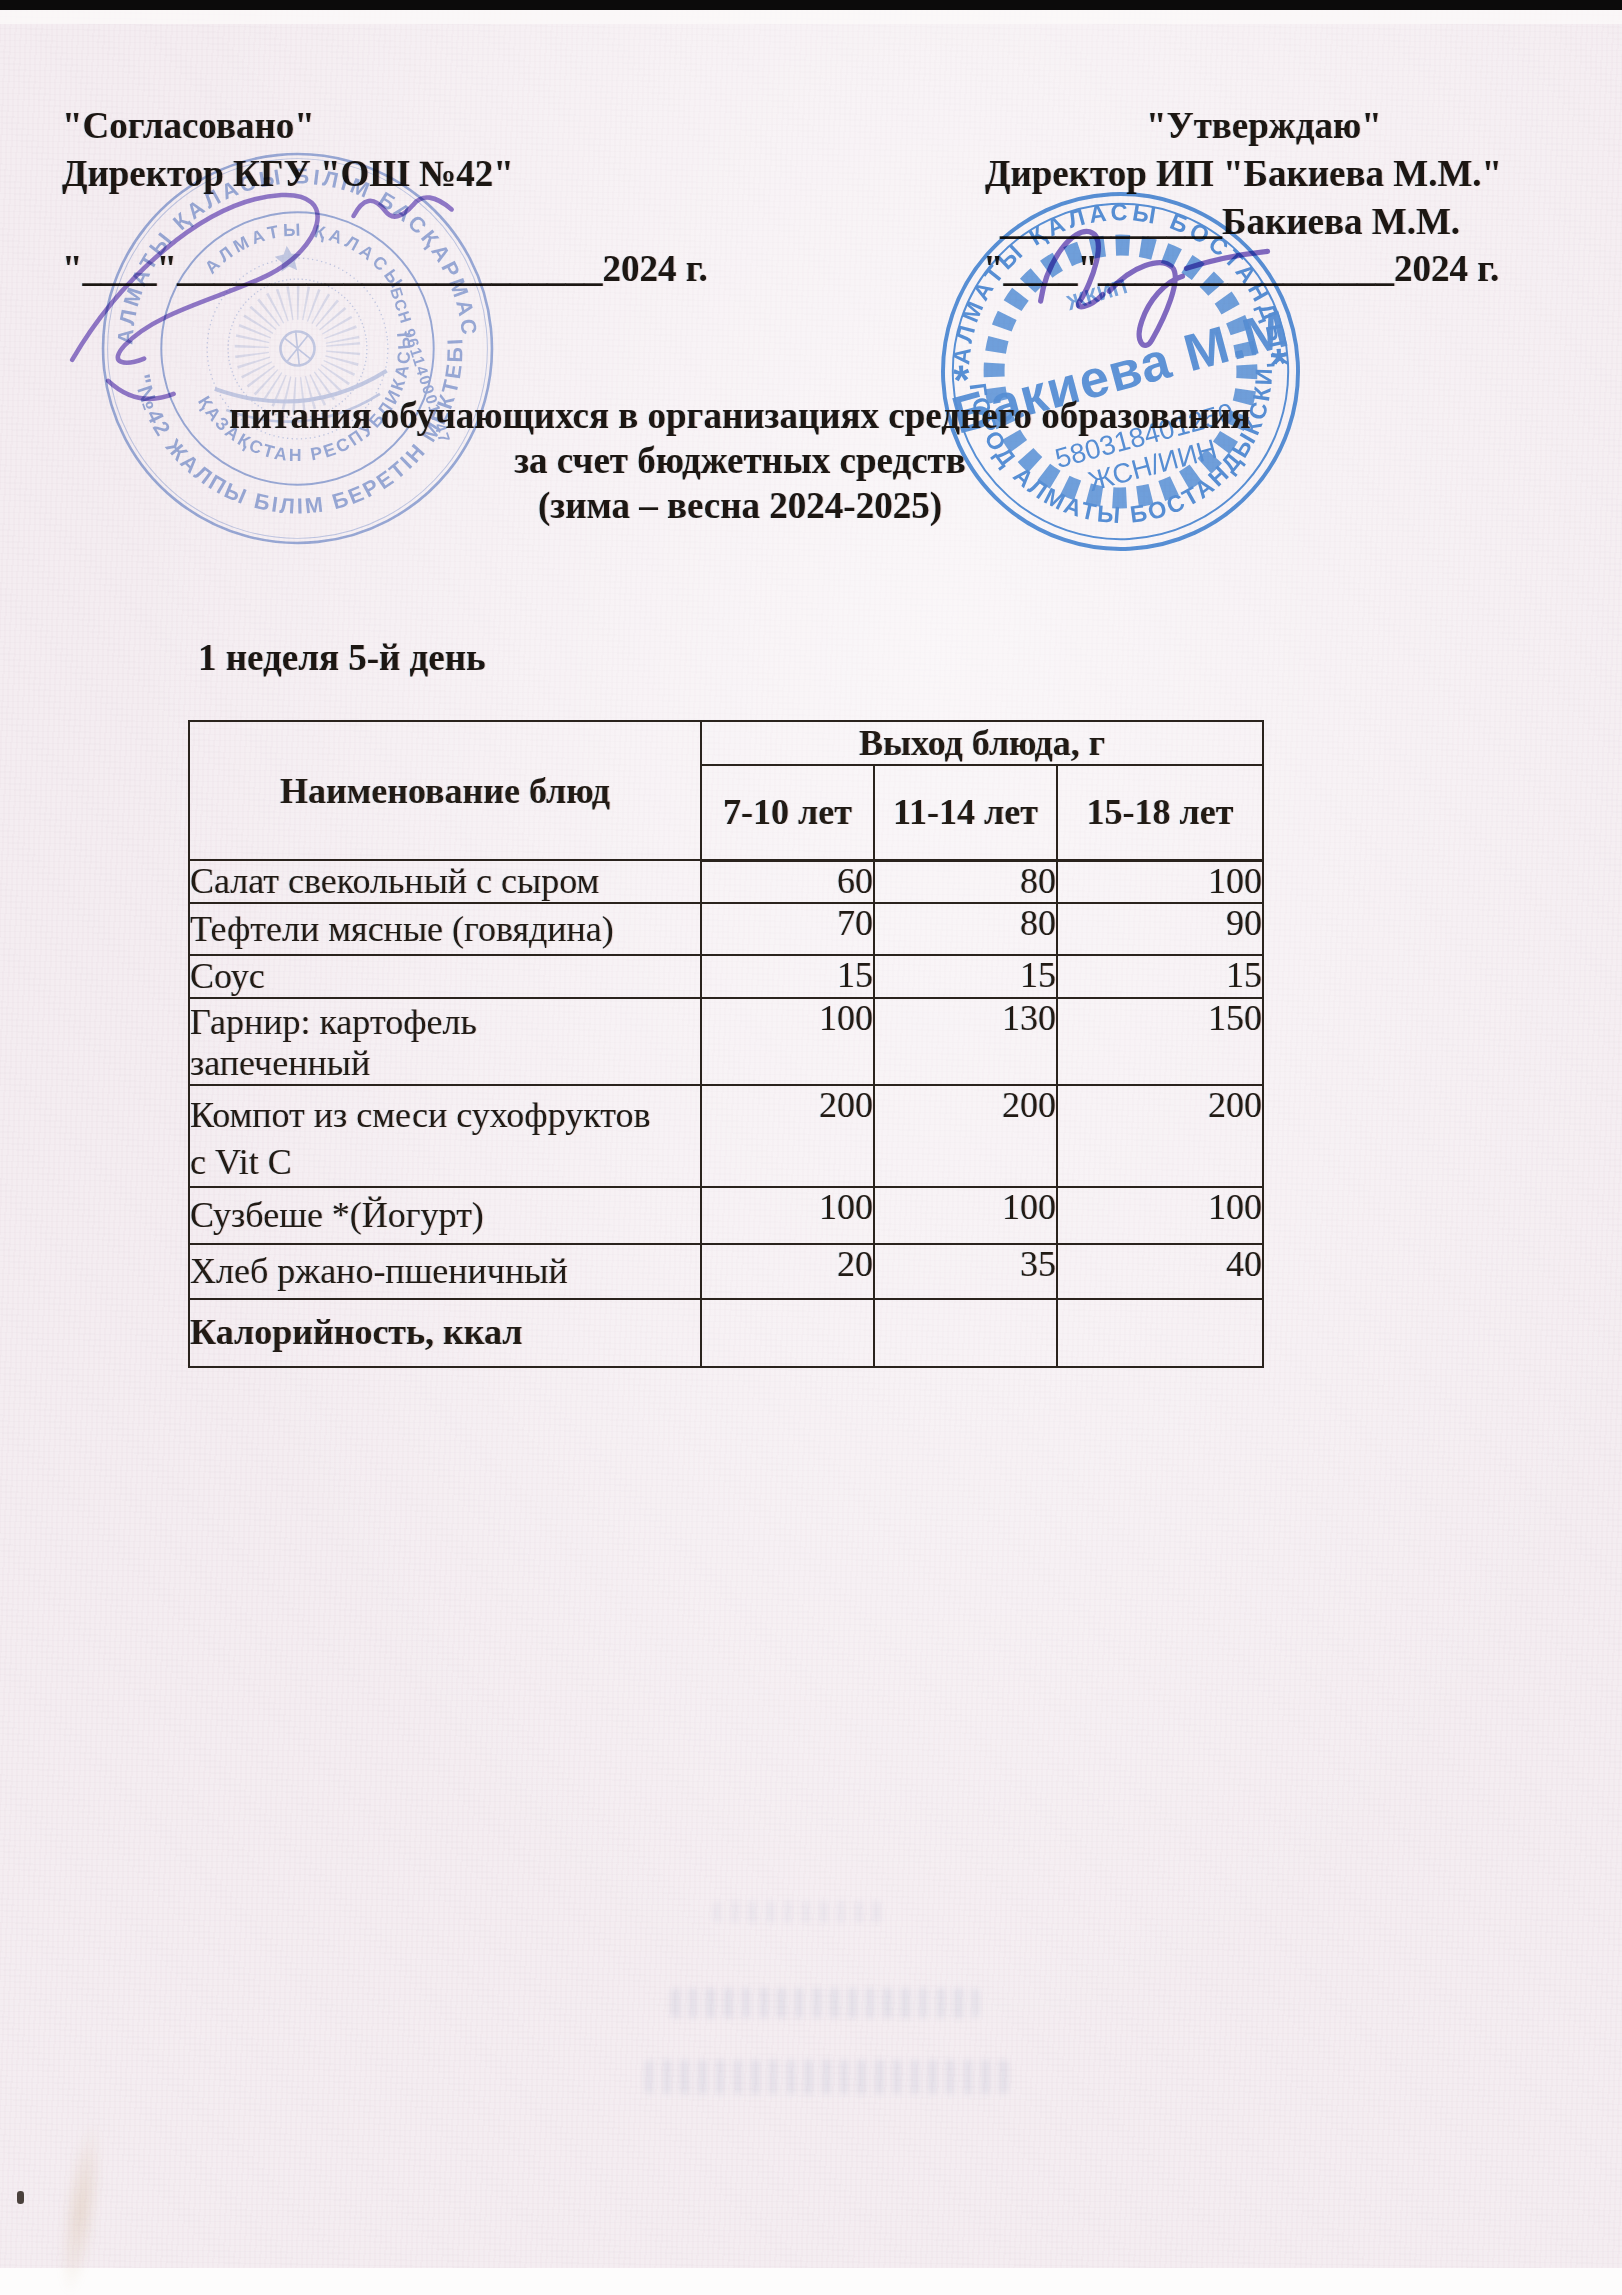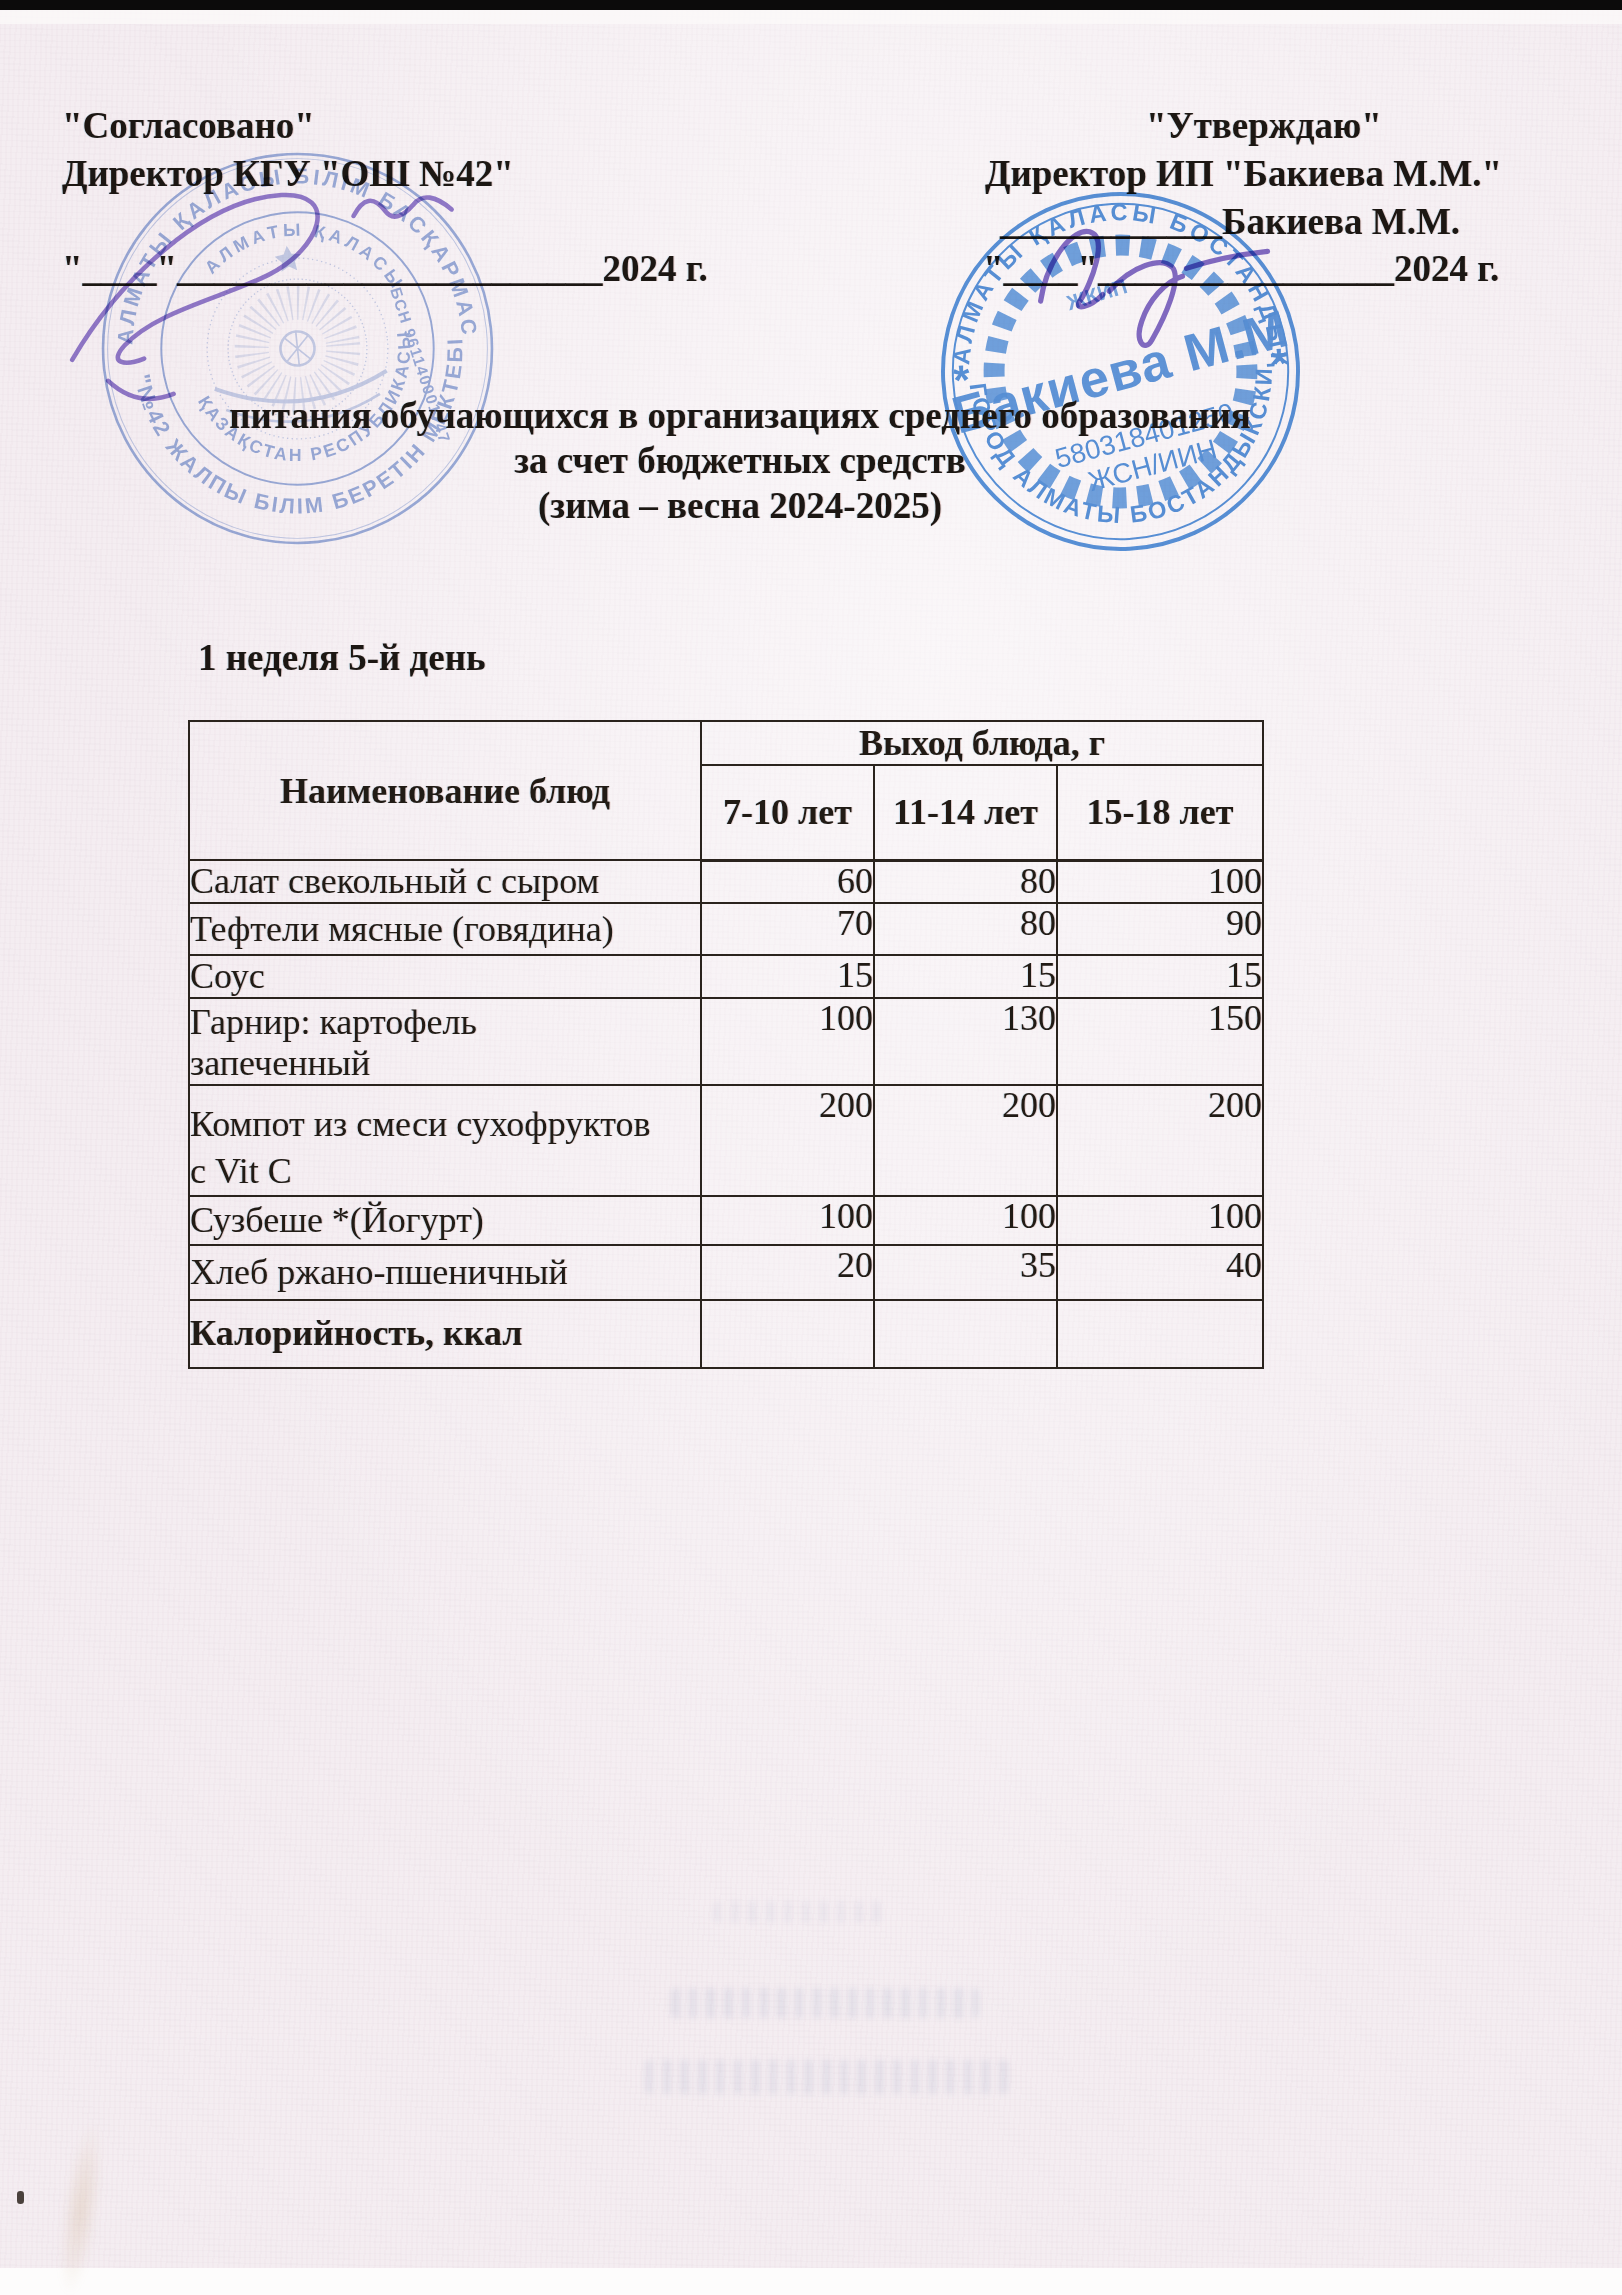--- a/index.html
+++ b/index.html
@@ -201,27 +201,27 @@
         <td class="val">15</td>
       </tr>
       <tr style="height:82px">
         <td class="name" style="vertical-align:top;padding-top:2.6px;">Гарнир:  картофель
 запеченный</td>
         <td class="val">100</td>
         <td class="val">130</td>
         <td class="val">150</td>
       </tr>
       <tr style="height:89px">
-        <td class="name" style="vertical-align:top;padding-top:15px;line-height:47px;">Компот из смеси сухофруктов
+        <td class="name" style="vertical-align:top;padding-top:6px;line-height:47px;">Компот из смеси сухофруктов
 с Vit C</td>
         <td class="val">200</td>
         <td class="val">200</td>
         <td class="val">200</td>
       </tr>
-      <tr style="height:49px">
+      <tr style="height:57px">
         <td class="name">Сузбеше *(Йогурт)</td>
         <td class="val">100</td>
         <td class="val">100</td>
         <td class="val">100</td>
       </tr>
       <tr style="height:55px">
         <td class="name">Хлеб ржано-пшеничный</td>
         <td class="val">20</td>
         <td class="val">35</td>
         <td class="val">40</td>

